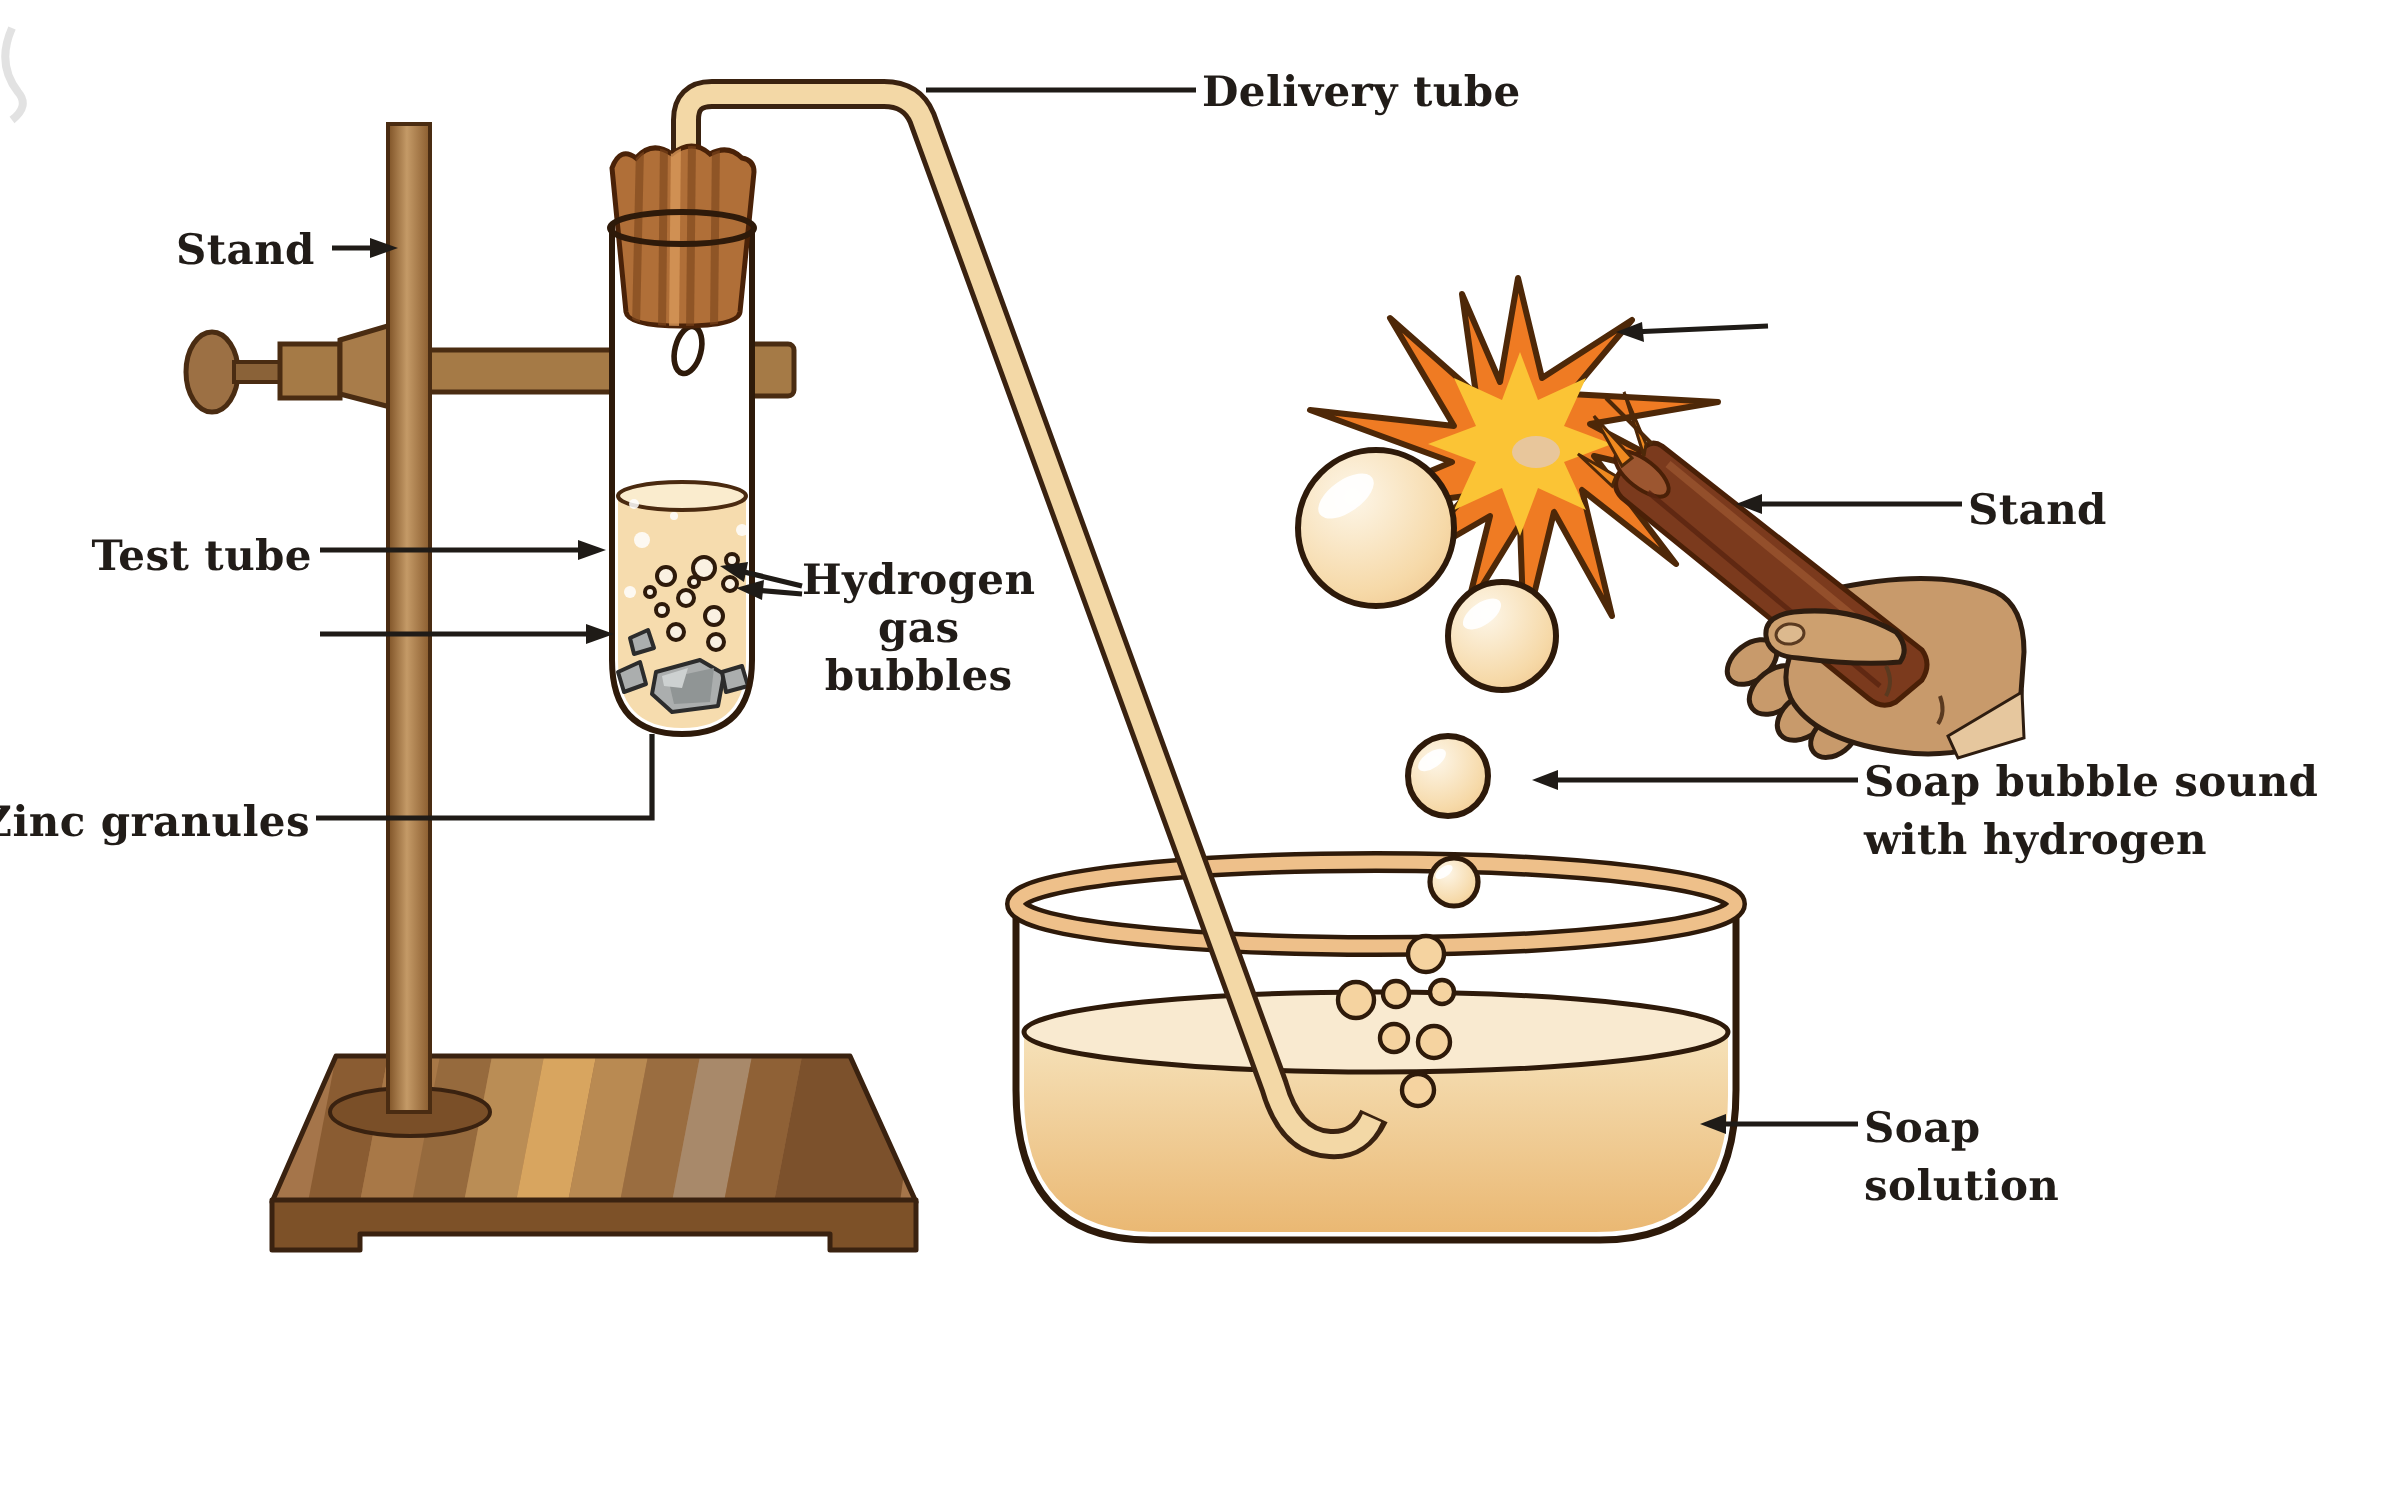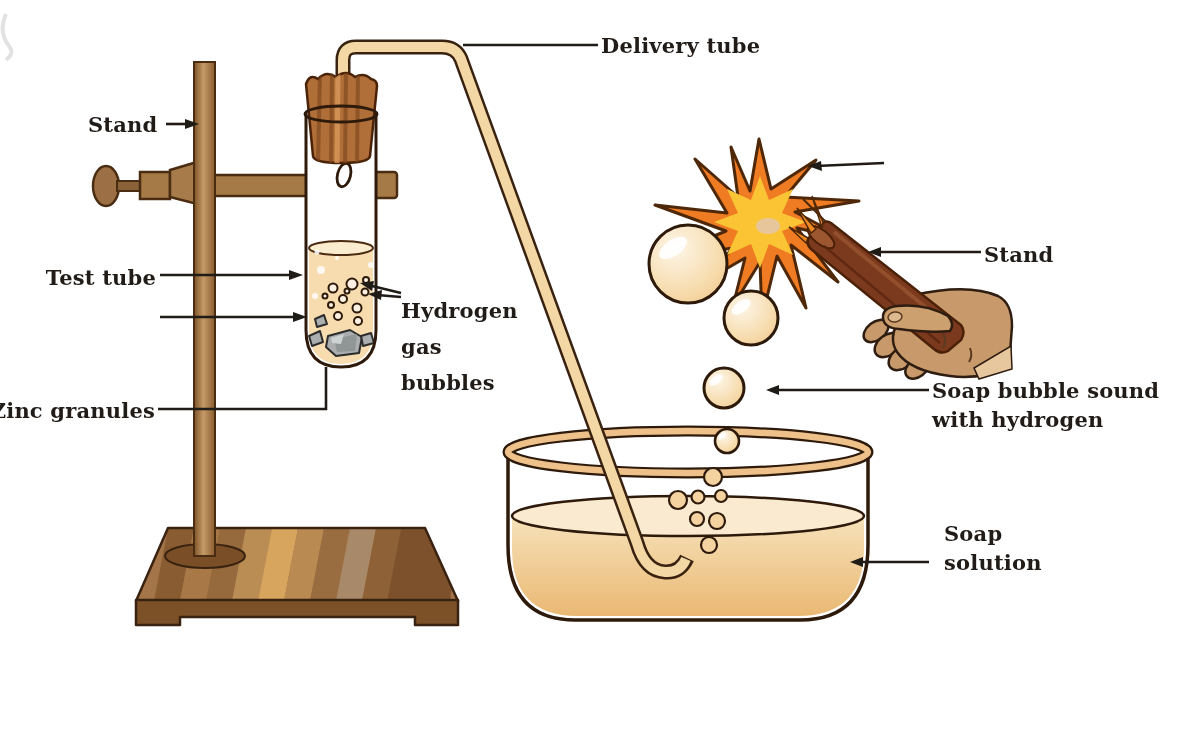--- a/index.html
+++ b/index.html
@@ -215,22 +215,22 @@
     <polygon points="766,390 779,385 779,395" stroke="none"></polygon>
     <line x1="929" y1="562" x2="857" y2="562"></line>
     <polygon points="850,562 863,557 863,567" stroke="none"></polygon>
   </g>
 </svg>
 
 <div class="lbl nowrap" style="left:88px;top:110px;">Stand</div>
 <div class="lbl nowrap" style="left:601px;top:31px;">Delivery tube</div>
 <div class="lbl nowrap ralign" style="right:1044px;top:263px;">Test tube</div>
 <div class="lbl nowrap ralign" style="right:1045px;top:396px;">Zinc granules</div>
-<div class="lbl" style="left:401px;top:293px;line-height:36px;">Hydrogen
+<div class="lbl" style="left:401px;top:278px;line-height:24px;text-align:center;">Hydrogen
 gas
 bubbles</div>
 <div class="lbl nowrap" style="left:984px;top:240px;">Stand</div>
 <div class="lbl" style="left:932px;top:376px;">Soap bubble sound
 with hydrogen</div>
-<div class="lbl" style="left:932px;top:519px;margin-left:12px;">Soap
+<div class="lbl" style="left:932px;top:549px;">Soap
 solution</div>
 
 </div>
 
 </body></html>

